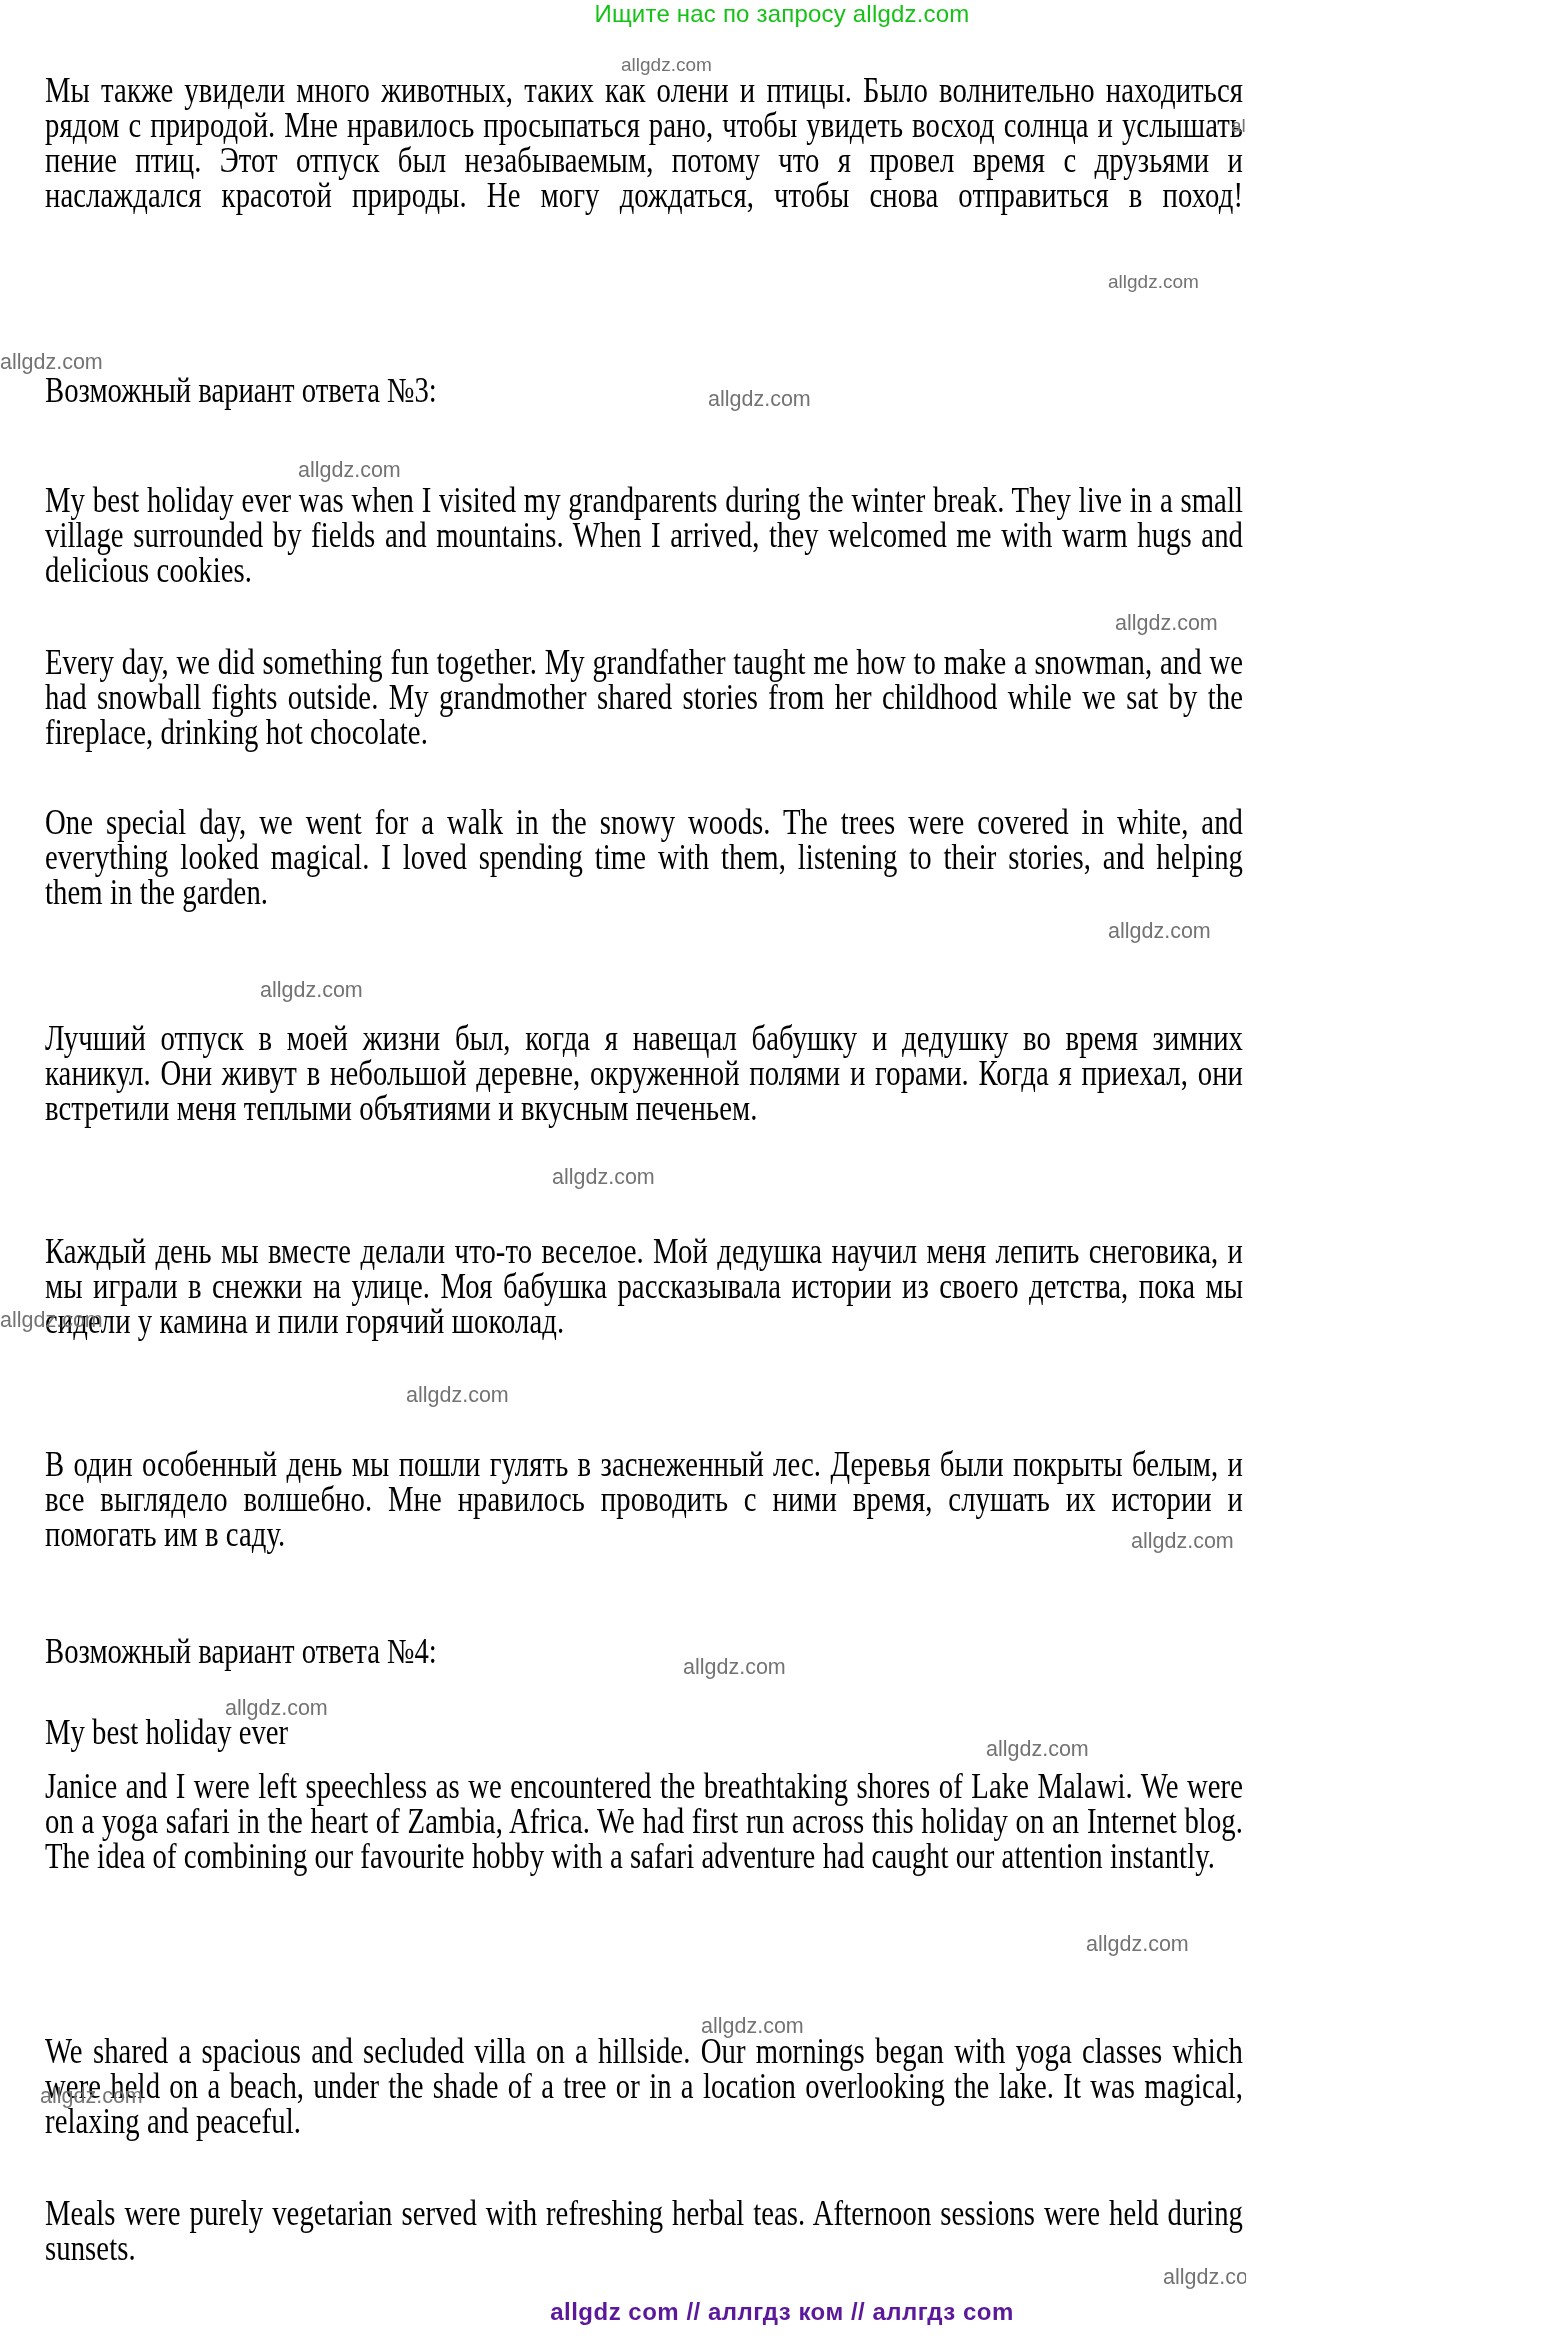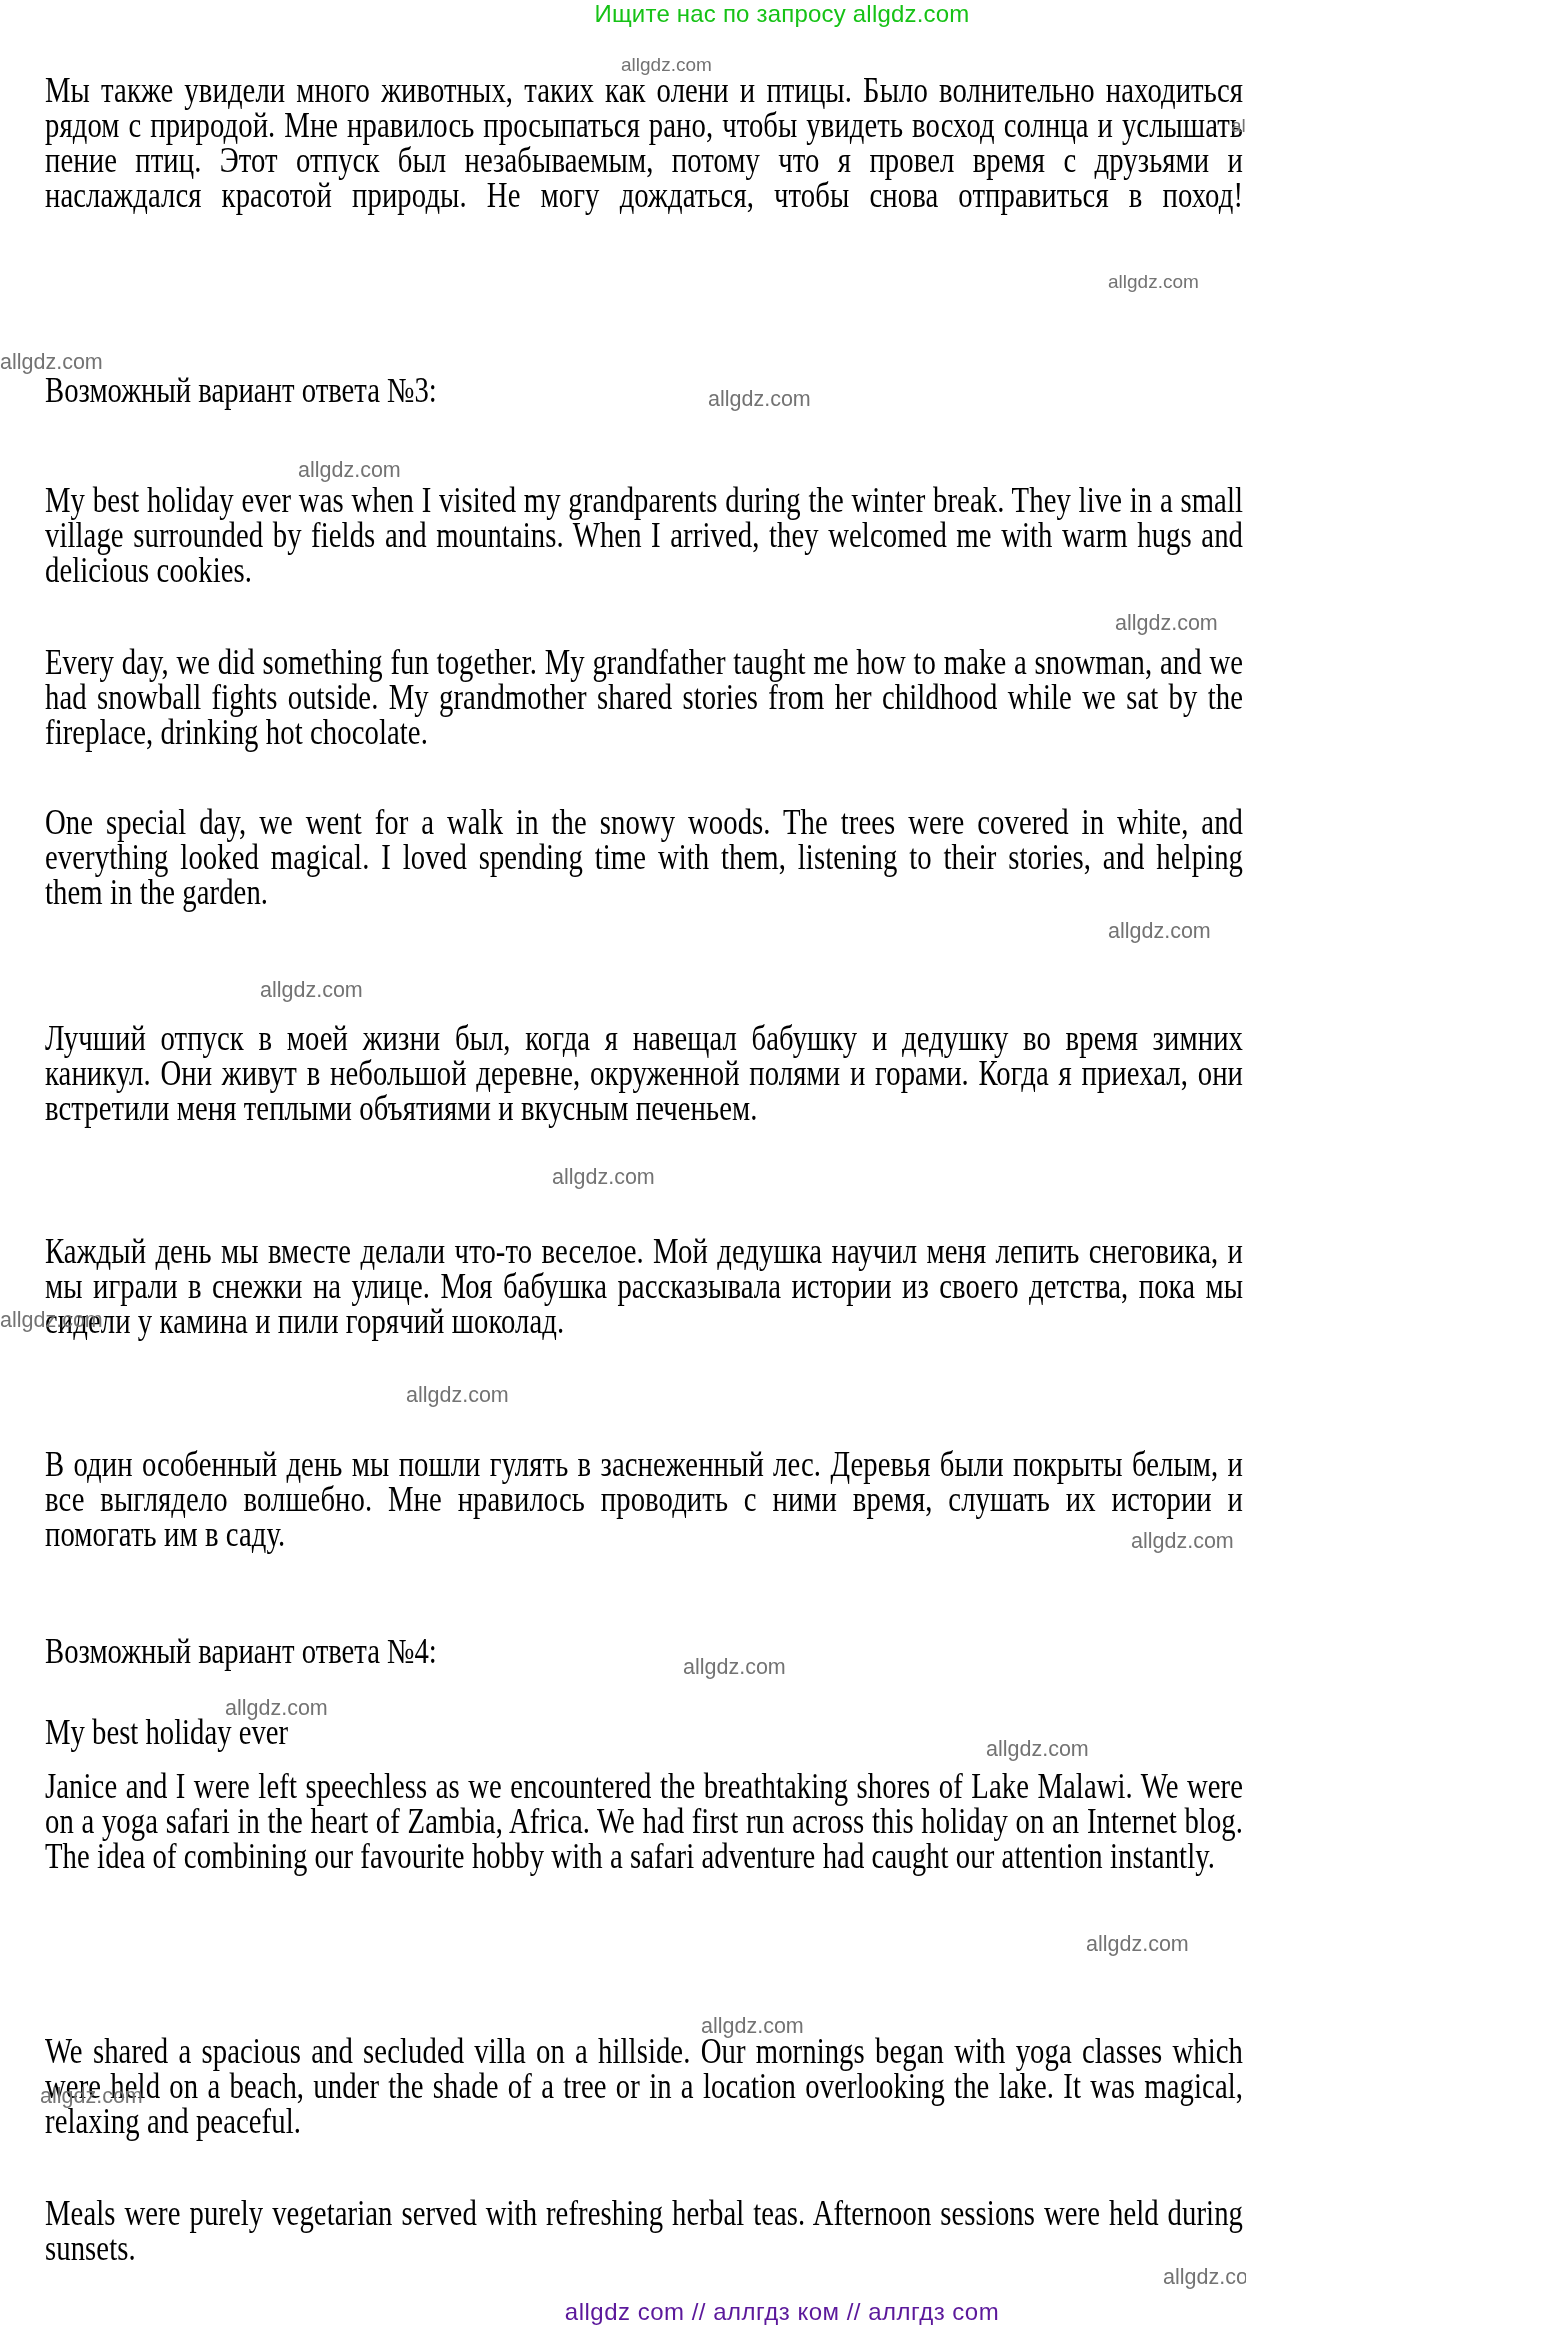--- a/index.html
+++ b/index.html
@@ -34,21 +34,21 @@
     white-space: nowrap;
   }
   .promo-bottom {
     position: absolute;
     top: 2298px;
     left: 0;
     width: 1564px;
     text-align: center;
     font-family: "Liberation Sans", "DejaVu Sans", sans-serif;
     font-size: 24px;
-    font-weight: 400;
+    font-weight: 700;
     color: #5b189b;
     letter-spacing: 0.5px;
     white-space: nowrap;
   }
 
   
   .wm {
     position: absolute;
     font-family: "Liberation Sans", "DejaVu Sans", sans-serif;
     color: #737373;

